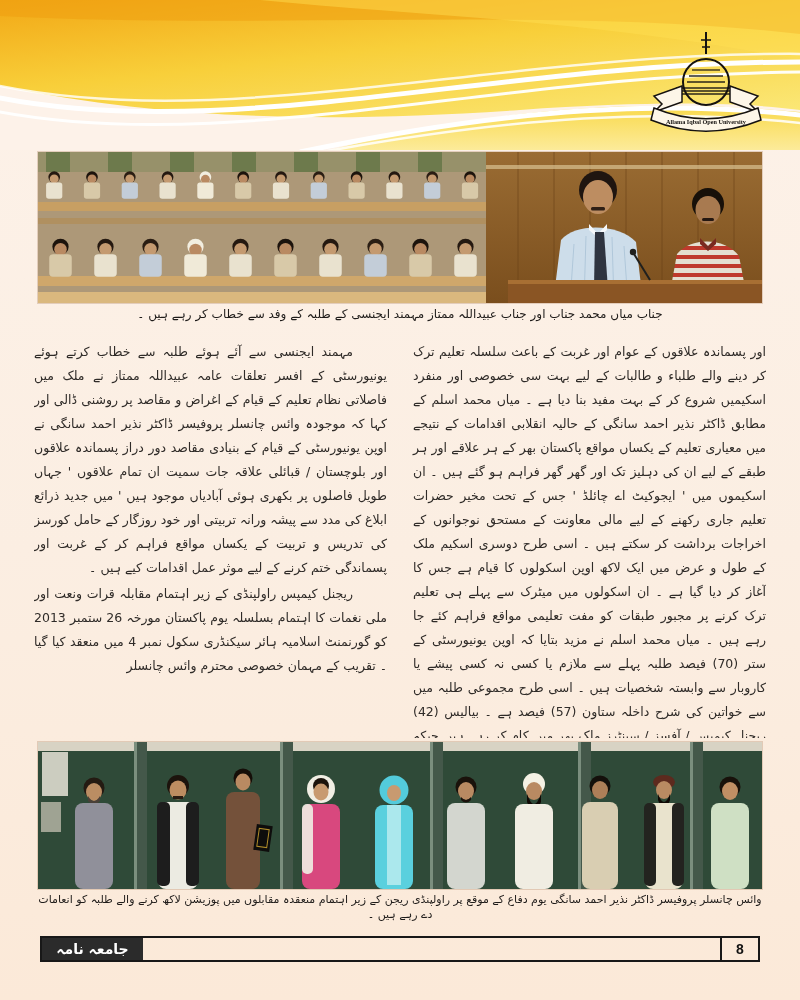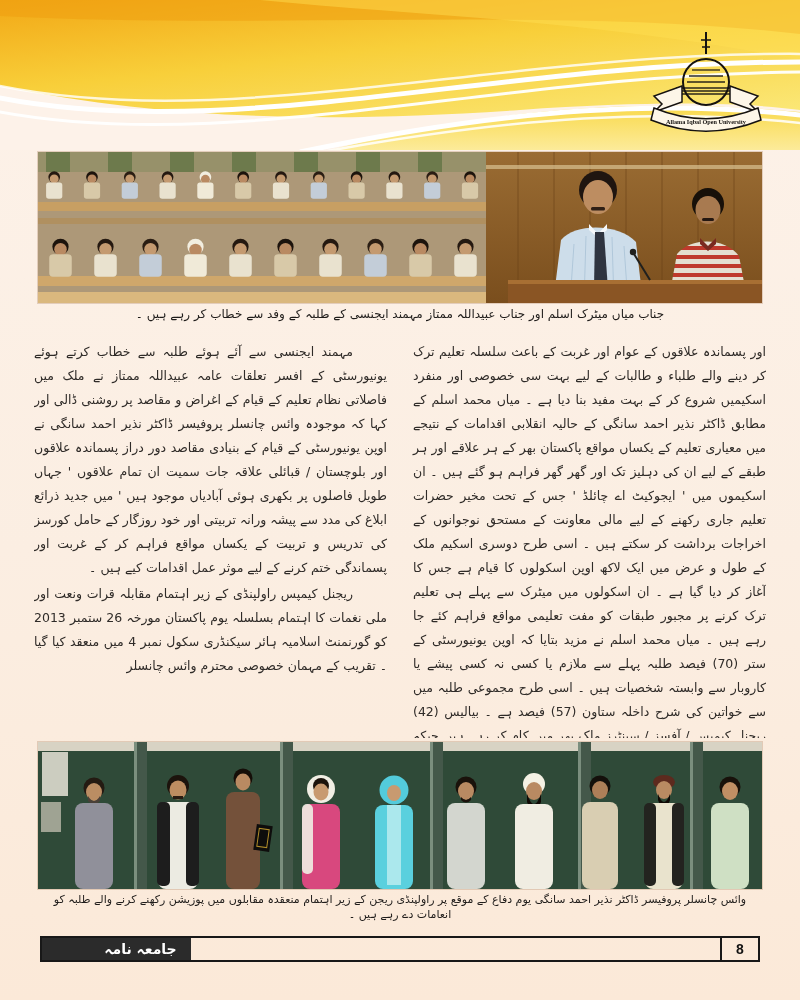--- a/index.html
+++ b/index.html
@@ -34,21 +34,21 @@
     color:#c42127;line-height:26px;
   }
   
   #footer-bar{
     top:936px;left:40px;width:720px;height:26px;
     border:2px solid #181818;display:flex;direction:ltr;align-items:stretch;
     box-sizing:border-box;background:transparent;
   }
   #footer-label{
     width:101px;background:#2b2b2b;color:#ffffff;display:flex;align-items:center;
-    justify-content:center;font-size:14px;direction:rtl;font-weight:bold;padding-left:48px;
+    justify-content:center;font-size:14px;direction:rtl;font-weight:bold;
   }
   #footer-spacer{flex:1;}
   #footer-page{
     width:36px;border-left:2px solid #181818;display:flex;align-items:center;
     justify-content:center;font-family:"Liberation Sans",sans-serif;
     font-size:14px;font-weight:bold;color:#111;
   }
 </style>
 </head>
 <body>
@@ -217,21 +217,21 @@
       <path d="M-8,86 L0,94 L8,86 L8,92 L0,99 L-8,92 Z" fill="#7a2a20"></path>
     </g>
 
     <rect x="470" y="130" width="254" height="21" fill="#8a5524"></rect>
     <rect x="470" y="128" width="254" height="4" fill="#a86f33"></rect>
     <line x1="612" y1="128" x2="596" y2="102" stroke="#20201e" stroke-width="2"></line>
     <circle cx="595" cy="100" r="3.2" fill="#20201e"></circle>
   </g>
 </svg>
 
-<div id="top-caption" class="abs caption">جناب میاں میٹرک اسلم اور جناب عبیداللہ ممتاز مہمند ایجنسی کے طلبہ کے وفد سے خطاب کر رہے ہیں ۔</div>
+<div id="top-caption" class="abs caption">جناب میاں محمد جناب اور جناب عبیداللہ ممتاز مہمند ایجنسی کے طلبہ کے وفد سے خطاب کر رہے ہیں ۔</div>
 
 <div id="columns" class="abs">
   <div class="col">
     <p>اور پسماندہ علاقوں کے عوام اور غربت کے باعث سلسلہ تعلیم ترک کر دینے والے طلباء و طالبات کے لیے بہت سی خصوصی اور منفرد اسکیمیں شروع کر کے بہت مفید بنا دیا ہے ۔ میاں محمد اسلم کے مطابق ڈاکٹر نذیر احمد سانگی کے حالیہ انقلابی اقدامات کے نتیجے میں معیاری تعلیم کے یکساں مواقع پاکستان بھر کے ہر علاقے اور ہر طبقے کے لیے ان کی دہلیز تک اور گھر گھر فراہم ہو گئے ہیں ۔ ان اسکیموں میں ' ایجوکیٹ اے چائلڈ ' جس کے تحت مخیر حضرات تعلیم جاری رکھنے کے لیے مالی معاونت کے مستحق نوجوانوں کے اخراجات برداشت کر سکتے ہیں ۔ اسی طرح دوسری اسکیم ملک کے طول و عرض میں ایک لاکھ اوپن اسکولوں کا قیام ہے جس کا آغاز کر دیا گیا ہے ۔ ان اسکولوں میں میٹرک سے پہلے ہی تعلیم ترک کرنے پر مجبور طبقات کو مفت تعلیمی مواقع فراہم کئے جا رہے ہیں ۔ میاں محمد اسلم نے مزید بتایا کہ اوپن یونیورسٹی کے ستر (70) فیصد طلبہ پہلے سے ملازم یا کسی نہ کسی پیشے یا کاروبار سے وابستہ شخصیات ہیں ۔ اسی طرح مجموعی طلبہ میں سے خواتین کی شرح داخلہ ستاون (57) فیصد ہے ۔ بیالیس (42) ریجنل کیمپس / آفسز / سینٹرز ملک بھر میں کام کر رہے ہیں جبکہ ایک سو رابطہ کار بھی طلبہ کو خدمات فراہم کرتے ہیں ۔ اسی طرح ملک بھر میں چھ سو سٹڈی سینٹرز اور پچاس ہزار رجسٹرڈ ٹیوٹرز بھی</p>
   </div>
   <div class="col">
     <p class="indent">مہمند ایجنسی سے آئے ہوئے طلبہ سے خطاب کرتے ہوئے یونیورسٹی کے افسر تعلقات عامہ عبیداللہ ممتاز نے ملک میں فاصلاتی نظام تعلیم کے قیام کے اغراض و مقاصد پر روشنی ڈالی اور کہا کہ موجودہ وائس چانسلر پروفیسر ڈاکٹر نذیر احمد سانگی نے اوپن یونیورسٹی کے قیام کے بنیادی مقاصد دور دراز پسماندہ علاقوں اور بلوچستان / قبائلی علاقہ جات سمیت ان تمام علاقوں ' جہاں طویل فاصلوں پر بکھری ہوئی آبادیاں موجود ہیں ' میں جدید ذرائع ابلاغ کی مدد سے پیشہ ورانہ تربیتی اور خود روزگار کے حامل کورسز کی تدریس و تربیت کے یکساں مواقع فراہم کر کے غربت اور پسماندگی ختم کرنے کے لیے موثر عمل اقدامات کیے ہیں ۔</p>
     <p class="indent">ریجنل کیمپس راولپنڈی کے زیر اہتمام مقابلہ قرات ونعت اور ملی نغمات کا اہتمام بسلسلہ یوم پاکستان مورخہ 26 ستمبر 2013 کو گورنمنٹ اسلامیہ ہائر سیکنڈری سکول نمبر 4 میں منعقد کیا گیا ۔ تقریب کے مہمان خصوصی محترم وائس چانسلر</p>
   </div>
 </div>
@@ -331,19 +331,19 @@
       </g>
 
     <g transform="translate(692,0)">
         <circle cx="0" cy="45" r="10.5" fill="#18110a"></circle>
         <ellipse cx="0" cy="49" rx="8" ry="9" fill="#c08f64"></ellipse>
         <rect x="-19" y="61" width="38" height="86" rx="8" fill="#cfe0c4"></rect>
       </g>
   </g>
 </svg>
 
-<div id="bottom-caption" class="abs caption">وائس چانسلر پروفیسر ڈاکٹر نذیر احمد سانگی یوم دفاع کے موقع پر راولپنڈی ریجن کے زیر اہتمام منعقدہ مقابلوں میں پوزیشن رکھنے کرنے والے طلبہ کو انعامات دے رہے ہیں ۔</div>
+<div id="bottom-caption" class="abs caption">وائس چانسلر پروفیسر ڈاکٹر نذیر احمد سانگی یوم دفاع کے موقع پر راولپنڈی ریجن کے زیر اہتمام منعقدہ مقابلوں میں پوزیشن لاکھ کرنے والے طلبہ کو انعامات دے رہے ہیں ۔</div>
 
 <div id="footer-bar" class="abs">
   <div id="footer-label">جامعہ نامہ</div>
   <div id="footer-spacer"></div>
   <div id="footer-page">8</div>
 </div>
 
 </body></html>

